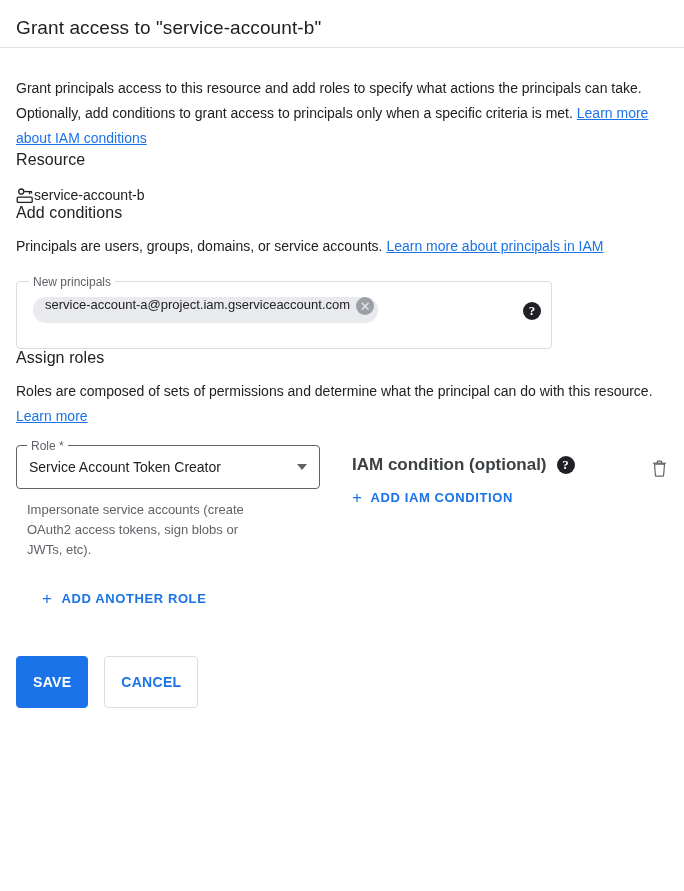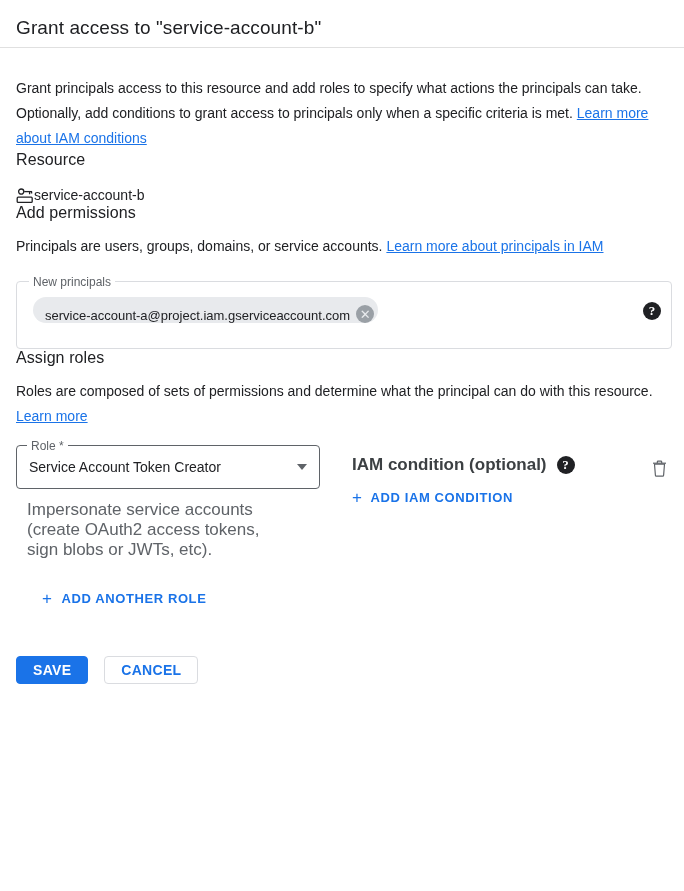--- a/index.html
+++ b/index.html
@@ -80,21 +80,21 @@
   .desc {
     margin-top: 12px;
     font-size: 14px;
     line-height: 25px;
     color: #202124;
     max-width: 648px;
   }
   .principals-field {
     position: relative;
     margin-top: 22px;
-    width: 656px;
+    width: 536px;
     height: 68px;
     border: 1px solid #dadce0;
     border-radius: 4px;
     background: #fff;
   }
   .field-legend {
     position: absolute;
     top: -8px;
     left: 12px;
     background: #fff;
@@ -102,21 +102,21 @@
     font-size: 12px;
     color: #5f6368;
     line-height: 16px;
   }
   .chip {
     position: absolute;
     top: 15px;
     left: 16px;
     height: 26px;
     display: inline-flex;
-    align-items: flex-end;
+    align-items: flex-start;
     background: #e8eaed;
     border-radius: 13px;
     padding: 0 4px 0 12px;
     font-size: 13px;
     color: #202124;
     gap: 6px;
     max-width: 560px;
   }
   .chip-remove {
     width: 18px;
@@ -182,21 +182,21 @@
     transform: translateY(-50%);
     width: 0;
     height: 0;
     border-left: 5px solid transparent;
     border-right: 5px solid transparent;
     border-top: 6px solid #5f6368;
   }
   .role-help-text {
     margin-top: 11px;
     padding-left: 11px;
-    font-size: 17px;
+    font-size: 13px;
     line-height: 20px;
     color: #5f6368;
     max-width: 250px;
   }
   .cond-col {
     margin-left: 32px;
     width: 250px;
     padding-top: 10px;
   }
   .cond-label-row {
@@ -246,21 +246,21 @@
     letter-spacing: 0.6px;
     cursor: pointer;
   }
   .actions {
     margin-top: 48px;
     display: flex;
     align-items: center;
     gap: 16px;
   }
   .btn {
-    height: 28px;
+    height: 52px;
     border-radius: 4px;
     font-size: 14px;
     font-weight: bold;
     letter-spacing: 0.3px;
     display: inline-flex;
     align-items: center;
     justify-content: center;
     cursor: pointer;
     padding: 0 16px;
   }
@@ -299,21 +299,21 @@
         <svg width="18" height="18" viewBox="0 0 18 18" aria-hidden="true">
           <circle cx="5.2" cy="5.6" r="2.6" fill="none" stroke="#202124" stroke-width="1.3"></circle>
           <path d="M8.2 5.6 H16" stroke="#202124" stroke-width="1.3" fill="none"></path>
           <path d="M13.6 5.6 V8.2 M15.6 5.6 V7.6" stroke="#202124" stroke-width="1.3" fill="none"></path>
           <rect x="1.2" y="11.2" width="15" height="5.2" rx="1" fill="none" stroke="#202124" stroke-width="1.3"></rect>
         </svg>
       </span>
       <span>service-account-b</span>
     </div>
 
-    <h2 class="section add-principals-heading">Add permissions</h2>
+    <h2 class="section add-principals-heading">Add conditions</h2>
 
     <div class="desc">
       <span>Principals are users, groups, domains, or service accounts. </span><a class="link">Learn more about principals in IAM</a>
     </div>
 
     <div class="principals-field">
       <span class="field-legend">New principals</span>
       <span class="chip">
         <span>service-account-a@project.iam.gserviceaccount.com</span>
         <span class="chip-remove">✕</span>

